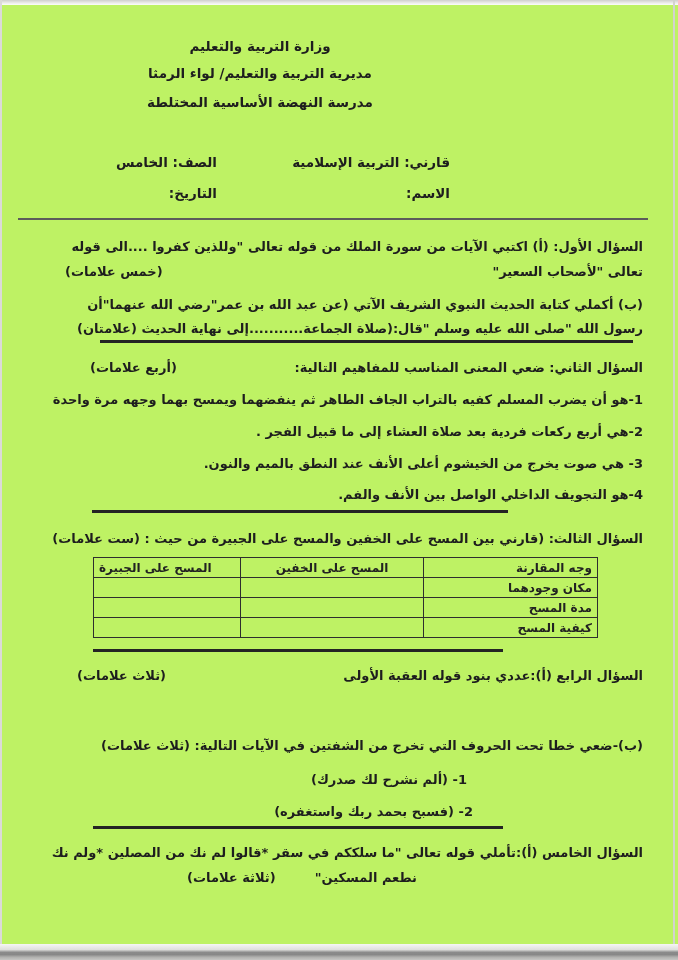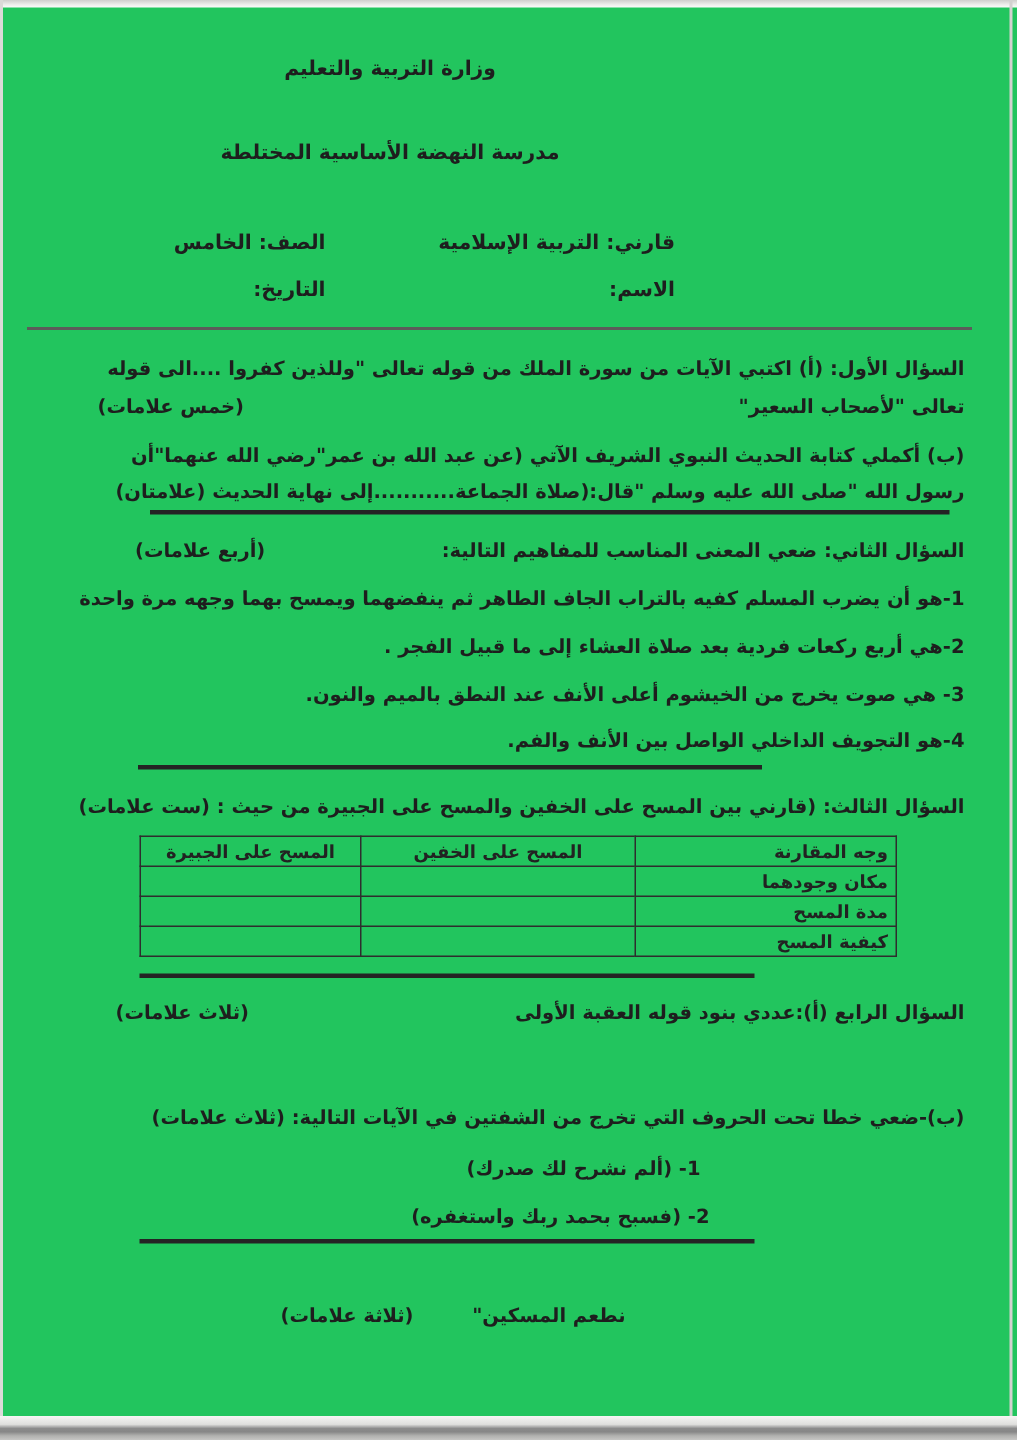--- a/index.html
+++ b/index.html
@@ -1,19 +1,19 @@
 <!DOCTYPE html>
 <html lang="ar" dir="rtl"><head>
 <meta charset="utf-8">
 <style>
   html,body{margin:0;padding:0;background:#ffffff;}
   .page{
     position:relative;
     width:678px;height:960px;
-    background:#22c55e;
+    background:#bef264;
     overflow:hidden;
     direction:rtl;
     font-family:"DejaVu Sans",sans-serif;
     font-weight:700;
     color:#1e1e1e;
   }
   .t{position:absolute;white-space:nowrap;font-size:13px;line-height:1.35;}
   .hdrline{font-size:13.5px;}
   .center-block{left:40px;width:440px;text-align:center;}
   .sep{position:absolute;height:0;}
@@ -21,39 +21,40 @@
   .sep-thick{border-top:3px solid #242424;}
   .cmp-table{
     position:absolute;left:93px;top:557px;
     border-collapse:collapse;direction:rtl;
     font-size:12px;font-weight:700;color:#222;
     table-layout:fixed;
   }
   .cmp-table td{border:1.2px solid #2e2e2e;padding:0 5px;height:19px;vertical-align:middle;}
   .cmp-table td.c1{width:163px;}
   .cmp-table td.c2{width:172px;text-align:center;}
-  .cmp-table td.c3{width:136px;text-align:center;}
+  .cmp-table td.c3{width:136px;text-align:left;}
   .bl{display:inline-block;height:11px;border-bottom:2px solid #3c3c3c;margin:0 2px;}
   .edge-top{position:absolute;left:0;top:0;width:678px;height:5px;
     background:linear-gradient(to bottom,#cfcfcd,#ededeb 60%,#fcfcfb);}
   .edge-bottom{position:absolute;left:0;top:944px;width:678px;height:16px;
     background:linear-gradient(to bottom,#f6f6f4 0%,#dfdfdd 35%,#8b8b8b 52%,#878787 66%,#b0b0ae 82%,#c6c6c4 100%);}
   .edge-left{position:absolute;left:0;top:0;width:2px;height:960px;background:#dbdad8;}
   .edge-right{position:absolute;right:3px;top:0;width:2px;height:960px;background:#d3d2d0;}
 </style>
 </head>
 <body>
 
 <div class="page">
 
   <div class="edge-top"></div>
   <div class="edge-left"></div>
   <div class="edge-right"></div>
 
   <div class="t hdrline center-block" style="top:37px">وزارة التربية والتعليم</div>
+  <div class="t hdrline center-block" style="top:64px">مديرية التربية والتعليم/ لواء الرمثا</div>
   <div class="t hdrline center-block" style="top:93px">مدرسة النهضة الأساسية المختلطة</div>
 
   <div class="t hdrline" style="top:153px;right:228px">قارني: التربية الإسلامية</div>
   <div class="t hdrline" style="top:153px;right:461px">الصف: الخامس</div>
   <div class="t hdrline" style="top:184px;right:228px">الاسم:</div>
   <div class="t hdrline" style="top:184px;right:461px">التاريخ:</div>
 
   <div class="sep sep-thin" style="top:218px;left:18px;width:630px"></div>
 
   <div class="t" style="top:238px;right:35px">السؤال الأول: (أ) اكتبي الآيات من سورة الملك من قوله تعالى "وللذين كفروا ....الى قوله</div>
@@ -105,17 +106,18 @@
   <div class="t" style="top:667px;right:35px">السؤال الرابع (أ):عددي بنود قوله العقبة الأولى</div>
   <div class="t" style="top:667px;left:77px">(ثلاث علامات)</div>
 
 
   <div class="t" style="top:737px;right:35px">(ب)-ضعي خطا تحت الحروف التي تخرج من الشفتين في الآيات التالية: (ثلاث علامات)</div>
   <div class="t" style="top:771px;right:211px">1- (ألم نشرح لك صدرك)</div>
   <div class="t" style="top:803px;right:205px">2- (فسبح بحمد ربك واستغفره)</div>
 
   <div class="sep sep-thick" style="top:826px;left:93px;width:410px"></div>
 
+  <div class="t" style="top:844px;right:35px">السؤال الخامس (أ):تأملي قوله تعالى "ما سلككم في سقر *قالوا لم نك من المصلين *ولم نك</div>
   <div class="t" style="top:869px;right:261px">نطعم المسكين"</div>
   <div class="t" style="top:869px;left:187px">(ثلاثة علامات)</div>
 
   <div class="edge-bottom"></div>
 </div>
 
 </body></html>

